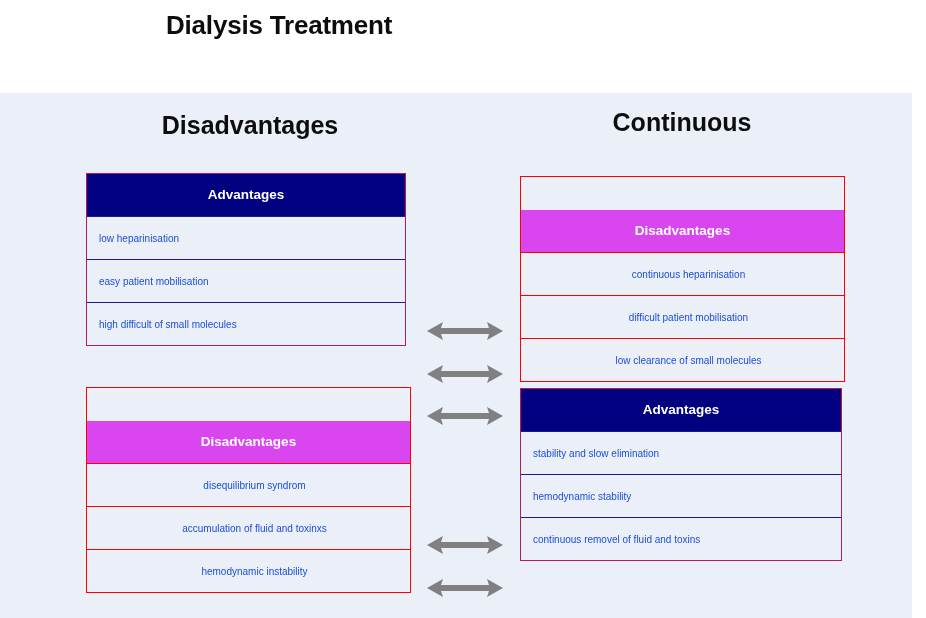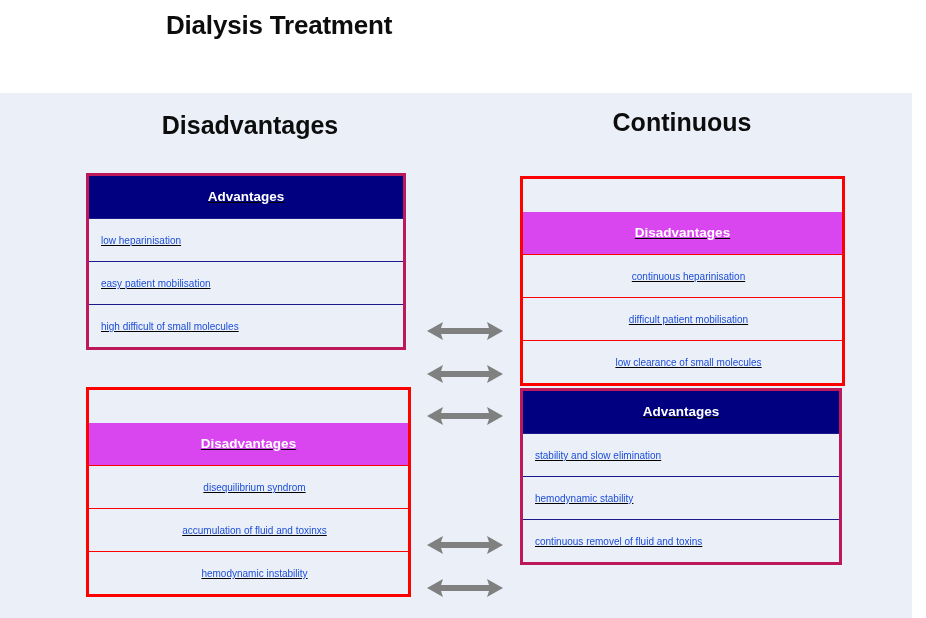--- a/index.html
+++ b/index.html
@@ -54,22 +54,21 @@
     white-space: nowrap;
     text-align: center;
   }
   #heading-left  { left: 95px;  top: 18px; width: 310px; }
   #heading-right { left: 527px; top: 15px; width: 310px; }
 
   
   .cmp-table {
     position: absolute;
     box-sizing: border-box;
-    border: 3px solid #be185d;
-    text-decoration: underline;
+    border: 1px solid #be185d;
   }
   .cmp-table.red { border-color: #ff0000; }
 
   .cmp-header {
     box-sizing: border-box;
     height: 42px;
     line-height: 42px;
     text-align: center;
     font-size: 13.5px;
     font-weight: bold;

